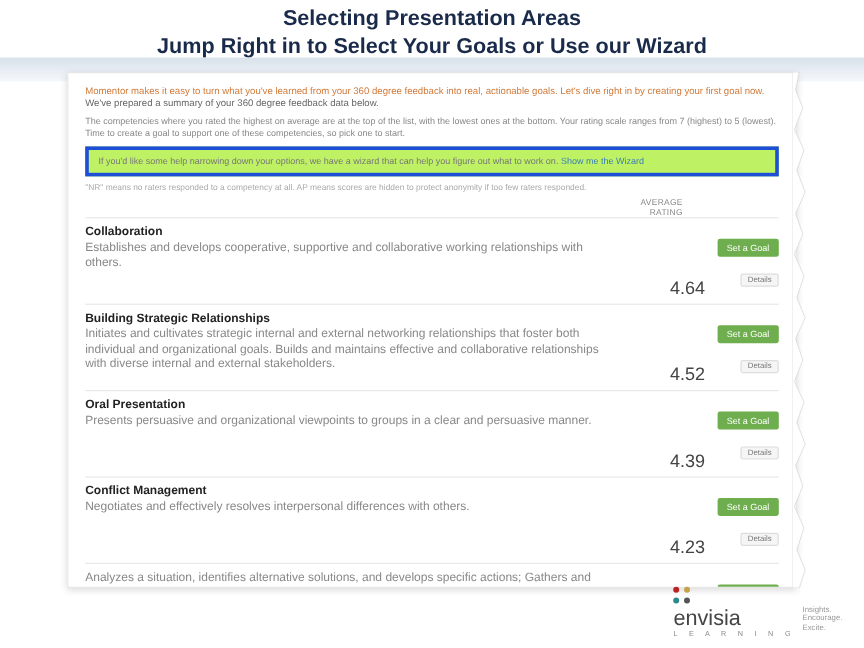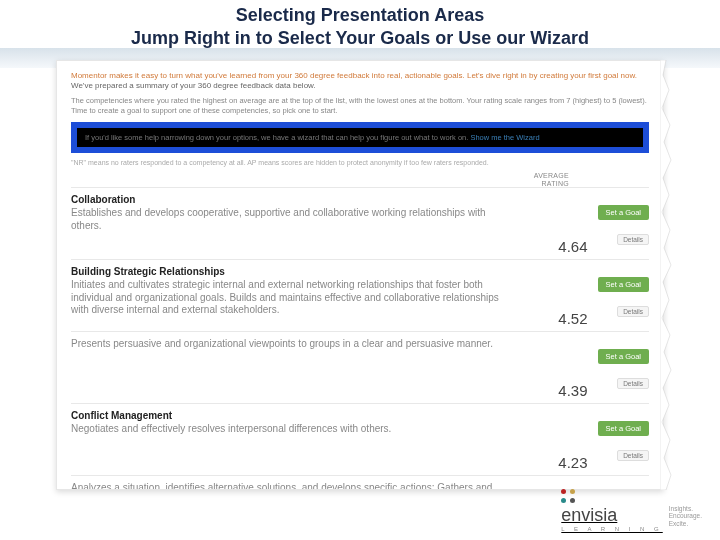--- a/index.html
+++ b/index.html
@@ -39,22 +39,22 @@
   .intro-orange { color: #d17a3a; font-size: 8px; line-height: 1.3; }
   .section-title {
     color: #2a2a2a; font-size: 12px; font-weight: bold;
     border-bottom: 1px solid #dcdcdc;
     padding: 10px 0 4px 0;
     margin-bottom: 4px;
   }
   .section-sub { color: #666; font-size: 8px; margin-bottom: 6px; }
   .section-note { color: #888; font-size: 7.5px; line-height: 1.3; margin-bottom: 6px; }
   .wizard-banner {
-    background: #000000;
-    border: 6px solid #1d4ed8;
+    background: #bef264;
+    border: 3px solid #1d4ed8;
     padding: 5px 8px;
     font-size: 7.5px; color: #777;
     margin-bottom: 6px;
   }
   .wizard-banner .link { color: #3a7fb6; cursor: pointer; }
   .footnote { color: #aaa; font-size: 7px; margin-bottom: 6px; }
   .col-head {
     text-align: right; font-size: 7px; color: #888;
     padding-right: 80px; letter-spacing: 0.04em;
     line-height: 1.1;
@@ -86,21 +86,21 @@
     position:absolute; top:60px; left:660px; height:430px; width:20px;
     pointer-events:none;
   }
   .torn path { fill:#fff; stroke:#ccc; stroke-width:0.5; }
   
   .footer-logo {
     position:absolute; right:18px; bottom:8px;
     display:flex; align-items:flex-end; gap:6px;
   }
   .envisia-mark {
-    display:flex; flex-direction:column; align-items:flex-start;text-decoration:underline;
+    display:flex; flex-direction:column; align-items:flex-start;
   }
   .env-dots {
     position:relative; width:14px; height:14px; margin-bottom:2px;
   }
   .env-dots span { position:absolute; width:5px; height:5px; border-radius:50%; }
   .d1{background:#b22;top:0;left:0}
   .d2{background:#c6a14a;top:0;right:0}
   .d3{background:#2a8a8a;bottom:0;left:0}
   .d4{background:#555;bottom:0;right:0}
   .env-word { font-size:18px; color:#444; font-weight:300; }
@@ -158,20 +158,21 @@
         <div class="comp-right">
           <div class="rating">4.52</div>
           <div class="stack">
             <button class="btn-green">Set a Goal</button>
             <button class="btn-detail">Details</button>
           </div>
         </div>
       </div>
       <div class="comp-row">
         <div class="comp-left">
+          <div class="comp-name">Oral Presentation</div>
           <div class="comp-desc">Presents persuasive and organizational viewpoints to groups in a clear and persuasive manner.</div>
         </div>
         <div class="comp-right">
           <div class="rating">4.39</div>
           <div class="stack">
             <button class="btn-green">Set a Goal</button>
             <button class="btn-detail">Details</button>
           </div>
         </div>
       </div>

